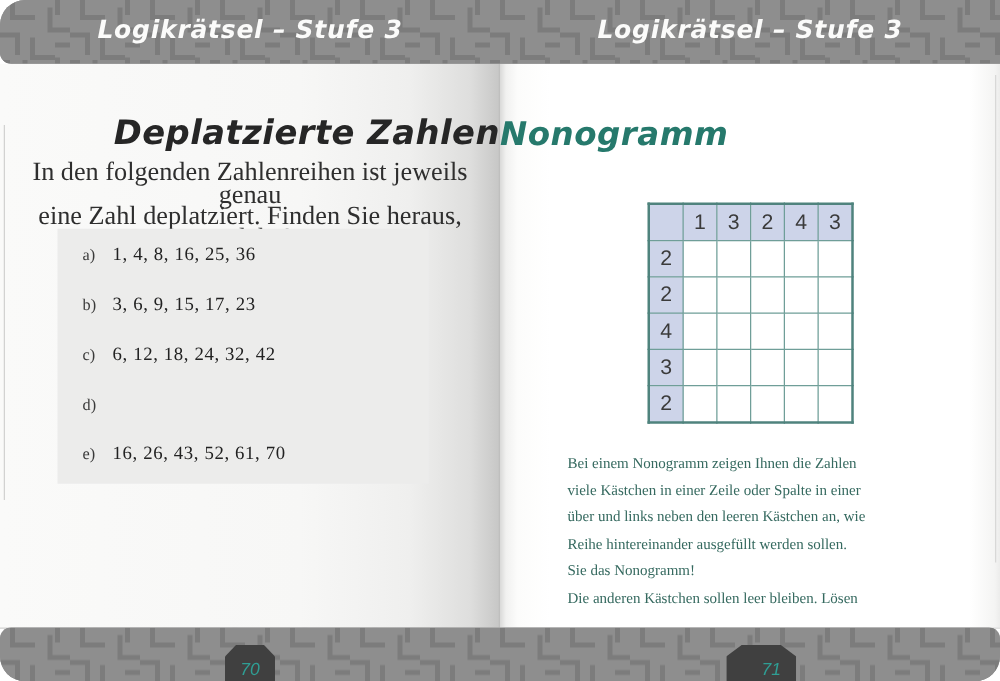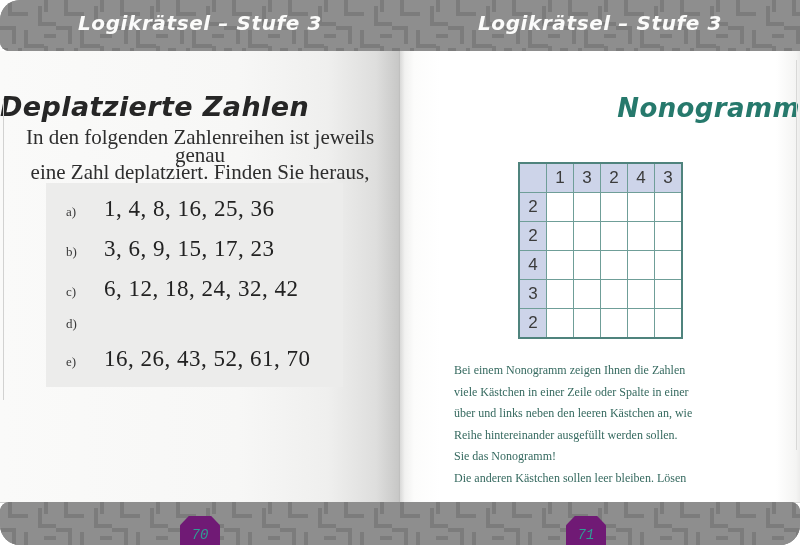--- a/index.html
+++ b/index.html
@@ -24,43 +24,43 @@
     box-shadow:inset 0 -5px 7px -5px rgba(0,0,0,.18);padding-left:32px;}
   .band-bottom{top:502px;height:43px;border-radius:9px 9px 20px 20px;
     box-shadow:inset 0 -7px 8px -5px rgba(0,0,0,.22);}
   .band svg{position:absolute;left:0;top:0;display:block;}
   .band-title{position:absolute;top:11px;width:400px;text-align:center;
     color:#fbfbfa;font-family:"DejaVu Sans",sans-serif;font-style:italic;
     font-size:20px;font-weight:600;letter-spacing:.6px;}
   .bt-left{left:0;} .bt-right{left:400px;}
 
   
-  .tab{position:absolute;top:516px;width:40px;height:29px;background:#701a75;z-index:6;
+  .tab{position:absolute;top:516px;width:40px;height:29px;background:#404040;z-index:6;
     clip-path:polygon(22% 0%,78% 0%,100% 32%,100% 100%,0% 100%,0% 32%);
-    text-align:center;color:#2f9e94;font-family:Liberation Mono, monospace;
+    text-align:center;color:#2f9e94;font-family:Liberation Sans, sans-serif;
     font-style:italic;font-size:14px;padding-top:0;line-height:38px;}
-  .tab-70{left:180px;} .tab-71{left:566px;}
-
-  
-  .lp-title{position:absolute;top:40px;left:0;width:400px;text-align:left;
+  .tab-70{left:180px;} .tab-71{left:581px;padding-left:16px;}
+
+  
+  .lp-title{position:absolute;top:40px;left:0;width:400px;text-align:right;
     font-family:"DejaVu Sans",sans-serif;font-style:italic;font-weight:700;
     font-size:27px;color:#262626;letter-spacing:.4px;}
   .lp-intro{position:absolute;top:78px;left:25px;width:350px;text-align:center;
     font-family:"Liberation Serif",serif;font-size:21px;line-height:17.5px;color:#2e2e2e;}
   .lp-panel{position:absolute;top:132px;left:46px;width:297px;height:204px;background:#ececeb;
     display:flex;flex-direction:column;justify-content:space-between;
     padding:13px 0 15px 20px;box-sizing:border-box;}
   .seq-row{display:flex;align-items:baseline;}
   .seq-label{font-family:"Liberation Serif",serif;font-size:13px;color:#3a3a3a;
     width:18px;flex:0 0 18px;}
-  .seq-numbers{font-family:"Liberation Serif",serif;font-size:23px;color:#222222;
-    letter-spacing:.5px;margin-left:20px;}
-
-  
-  .rp-title{position:absolute;top:42px;left:0;width:400px;text-align:right;
+  .seq-numbers{font-family:"Liberation Serif",serif;font-size:15px;color:#222222;
+    letter-spacing:.5px;margin-left:6px;}
+
+  
+  .rp-title{position:absolute;top:42px;left:0;width:400px;text-align:left;
     font-family:"DejaVu Sans",sans-serif;font-style:italic;font-weight:700;
     font-size:26px;color:#26796c;letter-spacing:.4px;}
   table.nono{position:absolute;left:118px;top:111px;border-collapse:collapse;
     border:2px solid #4f837d;background:#ffffff;}
   table.nono td,table.nono th{width:26px;height:28px;padding:0;border:1px solid #6f9e98;
     text-align:center;vertical-align:middle;font-family:"Liberation Sans",sans-serif;
     font-size:17px;font-weight:400;color:#3b3b3b;}
   table.nono .clue{background:#cdd4e9;}
   table.nono .cell{background:#ffffff;}
   .rp-desc{position:absolute;left:54px;top:309px;width:330px;

